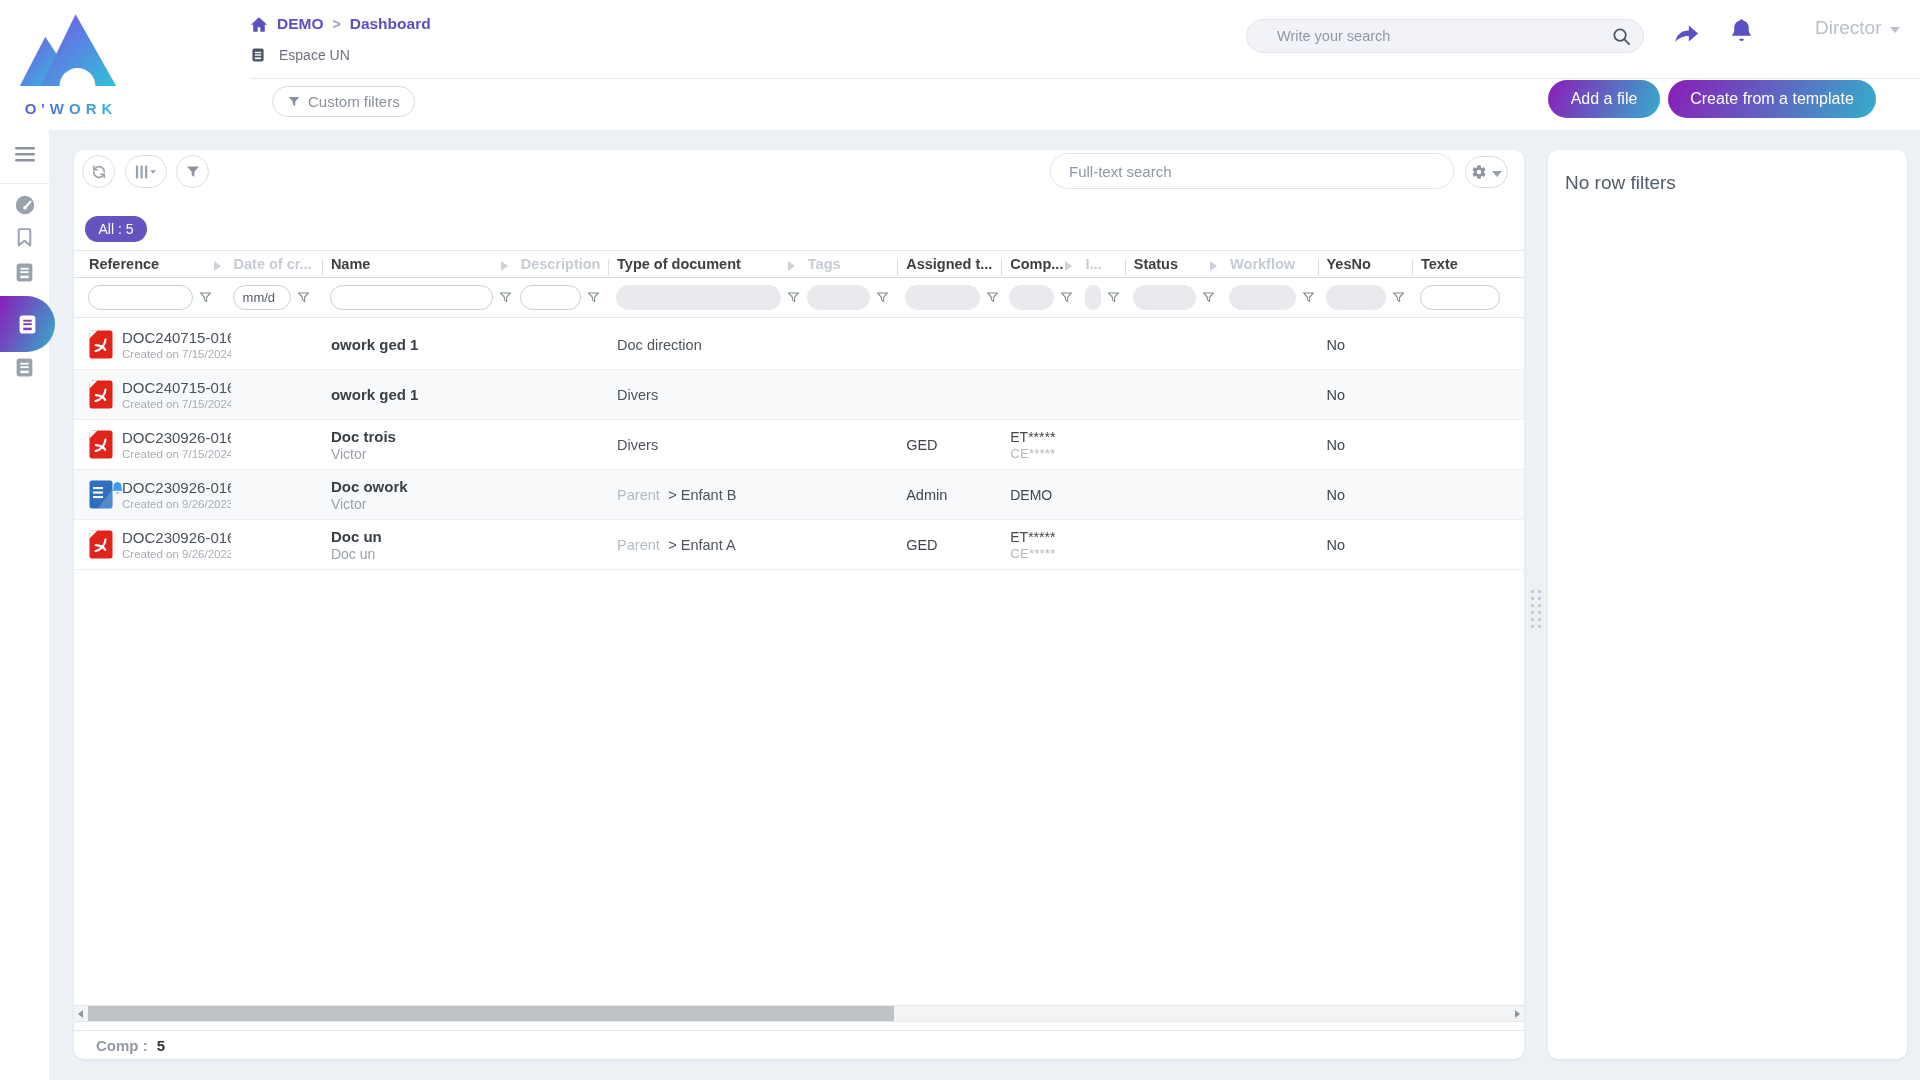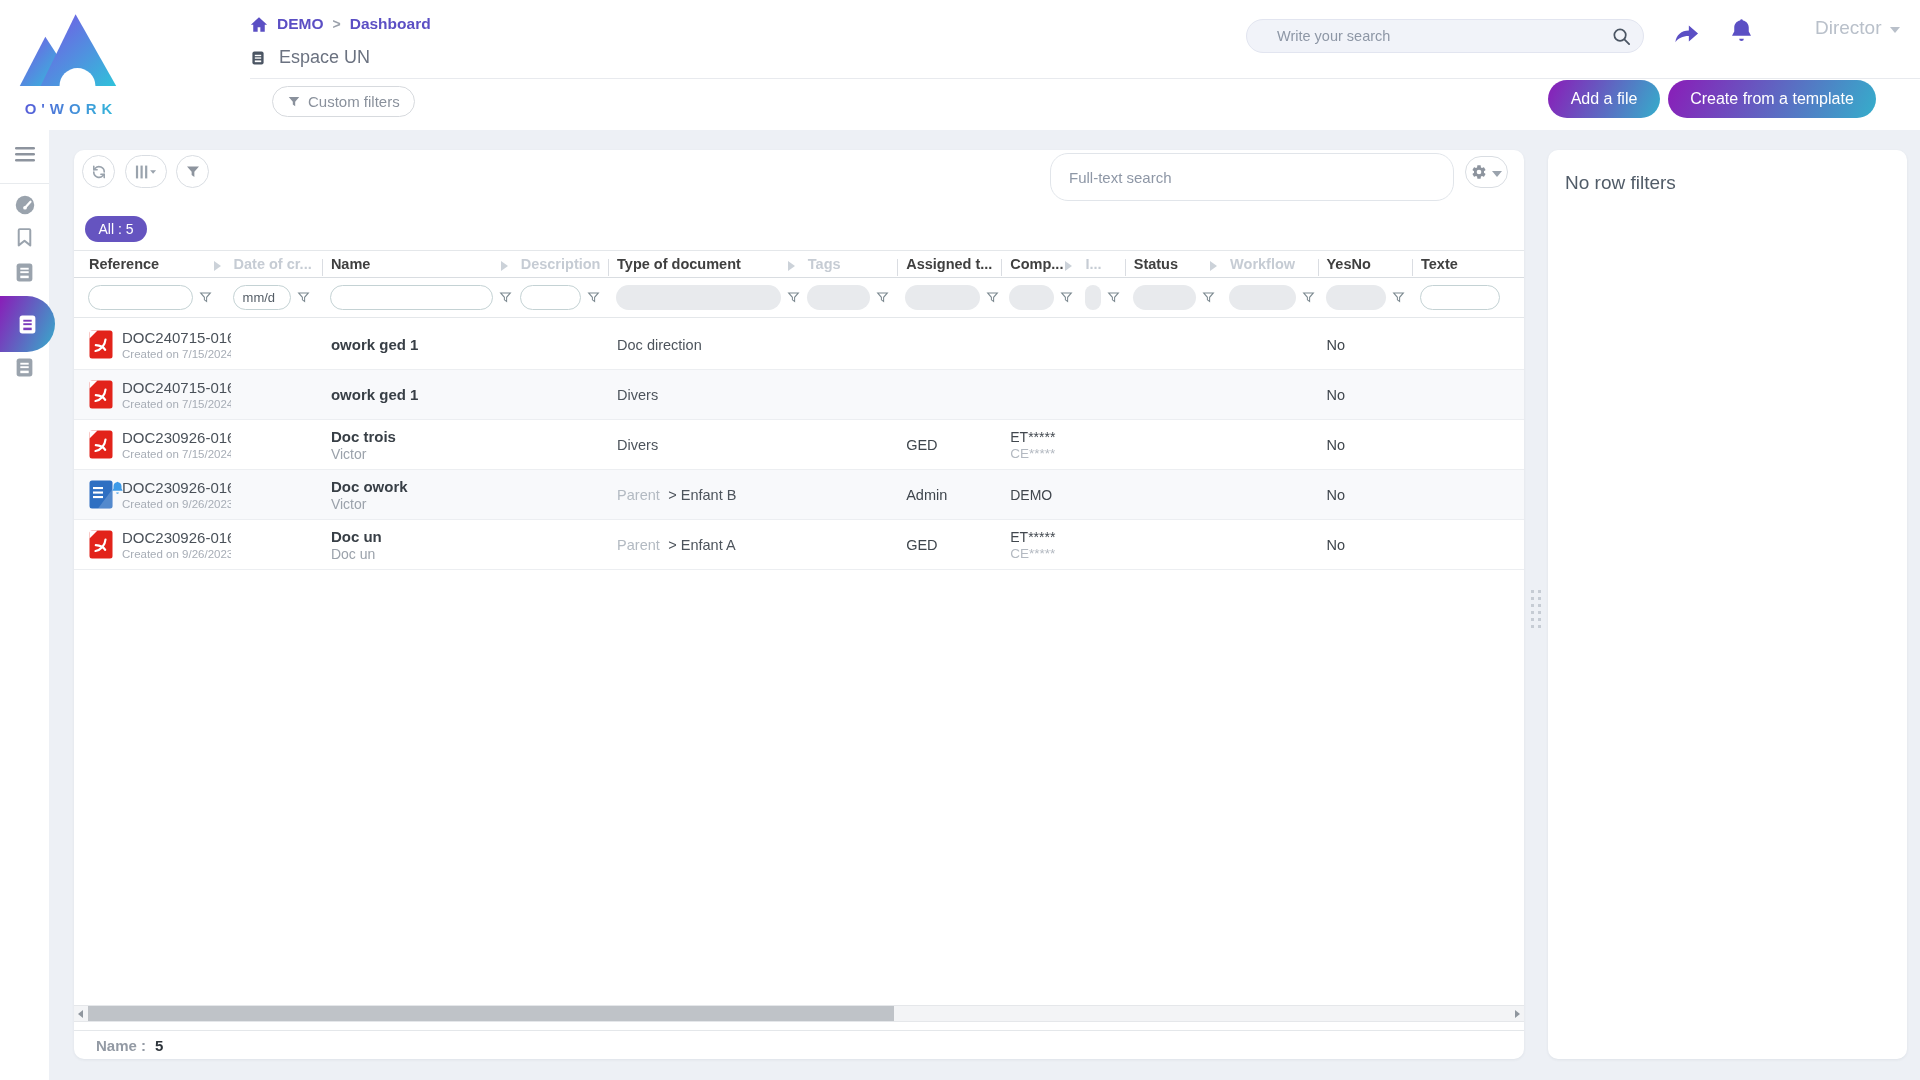--- a/index.html
+++ b/index.html
@@ -15,21 +15,21 @@
   
   header{position:absolute;left:0;top:0;width:1920px;height:130px;background:#fff;}
   .logo{position:absolute;left:16px;top:8px;width:110px;cursor:pointer;}
   .logo-text{margin-top:2px;text-align:center;font-size:15px;font-weight:700;letter-spacing:5px;
     background:linear-gradient(90deg,#5a54d8,#2fc2da);-webkit-background-clip:text;background-clip:text;color:transparent;}
   .crumbs{position:absolute;left:250px;top:13px;}
   .crumb-row{display:flex;align-items:center;height:22px;}
   .crumb-link{font-size:15.5px;font-weight:700;color:var(--accent-purple);margin-left:9px;cursor:pointer;}
   .crumb-sep{font-size:14px;font-weight:700;color:#9aa0aa;margin-left:9px;}
   .space-row{display:flex;align-items:center;margin-top:12px;}
-  .space-label{font-size:18px;color:#6b7280;margin-left:13px;}
+  .space-label{font-size:14px;color:#6b7280;margin-left:13px;}
   .hdr-divider{position:absolute;left:250px;right:0;top:78px;height:1px;background:#e8eaee;}
   .top-search{position:absolute;left:1246px;top:19px;width:398px;height:34px;border-radius:17px;
     background:#f1f3f9;border:1px solid #e2e5f0;}
   .top-search input{position:absolute;left:30px;top:0;width:320px;height:32px;border:none;outline:none;
     background:transparent;font-size:14.5px;color:#4a5260;}
   .top-search input::placeholder{color:#8e97a6;}
   .top-search .mag{position:absolute;right:11px;top:6px;}
   .hdr-ic{position:absolute;cursor:pointer;}
   .role{position:absolute;left:1815px;top:17px;display:flex;align-items:center;cursor:pointer;}
   .role-label{font-size:19px;color:#b9c0ca;}
@@ -57,21 +57,21 @@
   .right-panel .empty-msg{display:block;padding:22px 17px;font-size:19px;color:#515c68;}
   .drag-dots{position:absolute;left:1529px;top:588px;width:14px;height:44px;cursor:col-resize;
     background-image:radial-gradient(circle,#c6ccd4 1.5px,transparent 1.9px);background-size:7px 7px;}
 
   
   .tool-btn{position:absolute;top:5px;height:33px;border:1px solid #d9dde2;border-radius:17px;background:#fff;
     display:flex;align-items:center;justify-content:center;color:#9aa3ad;cursor:pointer;}
   #tb-refresh{left:8px;width:33px;}
   #tb-columns{left:51px;width:42px;}
   #tb-filter{left:102px;width:33px;color:#8d949e;}
-  .fulltext{position:absolute;left:976px;top:3px;width:404px;height:48px;border:1px solid #e1e5ea;border-radius:18px;text-decoration:underline;}
+  .fulltext{position:absolute;left:976px;top:3px;width:404px;height:36px;border:1px solid #e1e5ea;border-radius:18px;text-decoration:underline;}
   .fulltext input{width:100%;height:100%;border:none;outline:none;background:transparent;border-radius:18px;
     padding-left:18px;font-size:15px;color:#4a5260;}
   .fulltext input::placeholder{color:#8e97a6;}
   #tb-gear{left:1391px;width:43px;height:32px;top:6px;}
   #tb-gear .caret{border-top-color:#9aa3ad;margin-left:5px;}
 
   .all-tab{position:absolute;left:11px;top:66px;width:62px;height:26px;border-radius:13px;background:var(--badge-purple);
     color:#fff;font-size:14px;display:flex;align-items:center;justify-content:center;cursor:pointer;}
 
   
@@ -576,21 +576,21 @@
     </div>
   </div>
 
   <div class="hscroll">
     <span class="sb-left"></span>
     <span class="sb-thumb"></span>
     <span class="sb-right"></span>
   </div>
 
   <div class="tfoot">
-    <span class="rows-label">Name :</span>
+    <span class="rows-label">Comp :</span>
     <span class="rows-count">5</span>
   </div>
 </main>
 
 <div class="drag-dots"></div>
 
 <aside class="panel right-panel">
   <span class="empty-msg">No row filters</span>
 </aside>
 

